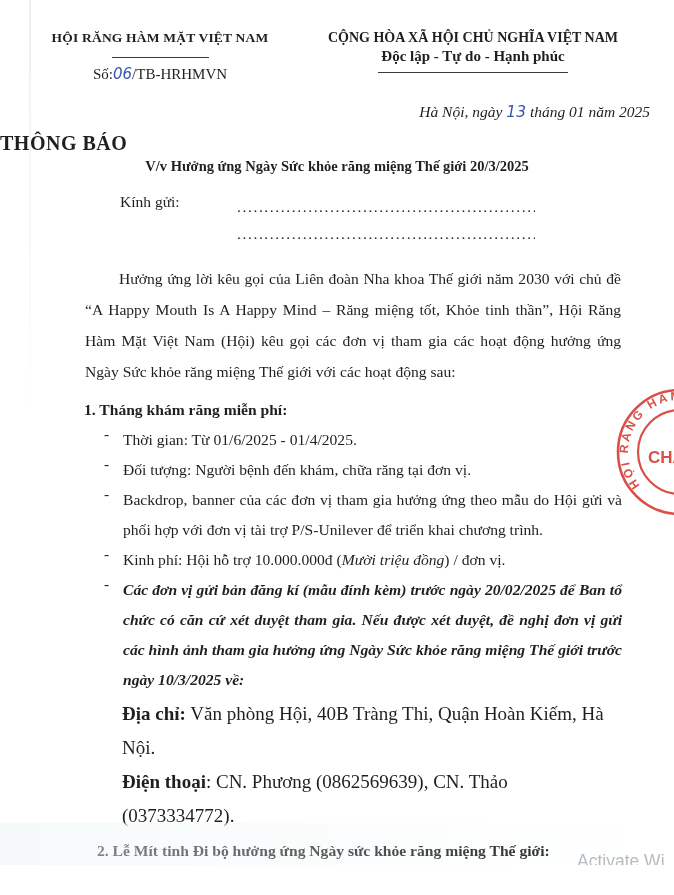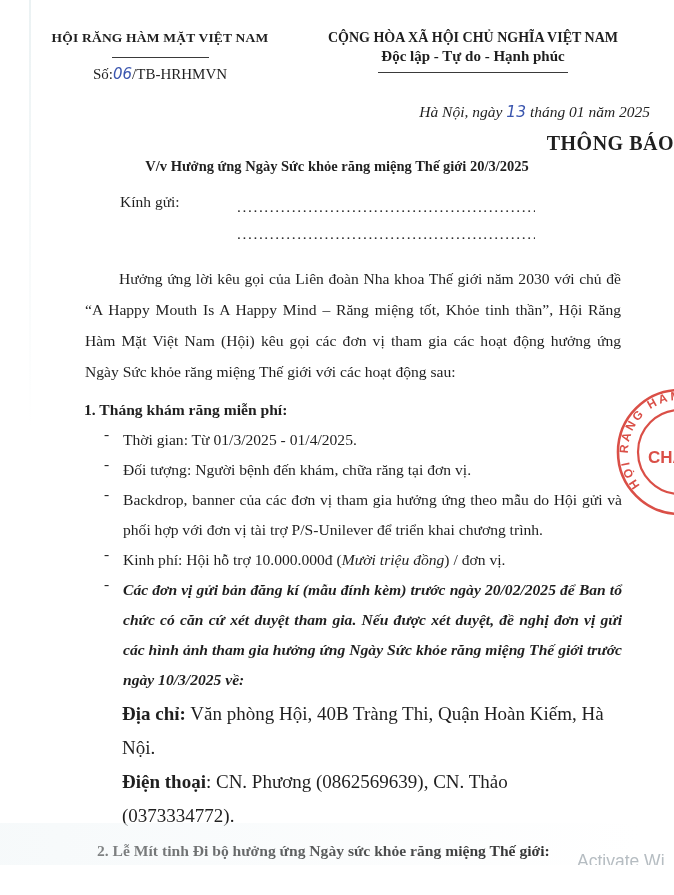--- a/index.html
+++ b/index.html
@@ -19,21 +19,21 @@
   .rule-left { width:97px; border-top:1.5px solid #3a3a3a; margin:11px auto 7px; }
   .so-line { font-size:15px; }
   .hand { color:#3a55ae; font-family:"DejaVu Sans", sans-serif; font-style:italic; }
   .h-right { width:340px; margin-left:8px; text-align:center; }
   .nat { font-weight:bold; font-size:14px; }
   .motto { font-weight:bold; font-size:15px; margin-top:2px; }
   .rule-right { width:190px; border-top:1.5px solid #3a3a3a; margin:7px auto 0; }
 
   .date-line { text-align:right; padding-right:24px; font-style:italic; font-size:15.5px; margin-top:20px; }
 
-  .title { text-align:right; font-weight:bold; font-size:20px; letter-spacing:.5px; margin-top:11px; }
+  .title { text-align:left; font-weight:bold; font-size:20px; letter-spacing:.5px; margin-top:11px; }
   .subtitle { text-align:center; font-weight:bold; font-size:14.5px; margin-top:3px; }
 
   .kinhgui { display:flex; margin:18px 0 0 120px; font-size:15.5px;gap:33px; }
   .kg-label { width:84px; flex:none; }
   .kg-dots { width:298px; }
   .dots { overflow:hidden; white-space:nowrap; letter-spacing:1.6px; line-height:27px; height:27px; color:#2a2a2a; }
 
   .intro { margin:16px 53px 0 85px; text-align:justify; text-indent:34px;
     font-size:15.6px; line-height:31px; }
 
@@ -92,21 +92,21 @@
     </div>
   </div>
 
   <p class="intro">Hưởng ứng lời kêu gọi của Liên đoàn Nha khoa Thế giới năm 2030 với chủ đề “A Happy Mouth Is A Happy Mind – Răng miệng tốt, Khỏe tinh thần”, Hội Răng Hàm Mặt Việt Nam (Hội) kêu gọi các đơn vị tham gia các hoạt động hưởng ứng Ngày Sức khỏe răng miệng Thế giới với các hoạt động sau:</p>
 
   <div class="sec-heading s1">1.  Tháng khám răng miễn phí:</div>
 
   <div class="list">
     <div class="li">
       <span class="dash">-</span>
-      <div class="li-text">Thời gian: Từ 01/3/2025 - 01/4/2025.</div>
+      <div class="li-text">Thời gian: Từ 01/6/2025 - 01/4/2025.</div>
     </div>
     <div class="li">
       <span class="dash">-</span>
       <div class="li-text">Đối tượng: Người bệnh đến khám, chữa răng tại đơn vị.</div>
     </div>
     <div class="li">
       <span class="dash">-</span>
       <div class="li-text">Backdrop, banner của các đơn vị tham gia hưởng ứng theo mẫu do Hội gửi và phối hợp với đơn vị tài trợ P/S-Unilever để triển khai chương trình.</div>
     </div>
     <div class="li">

